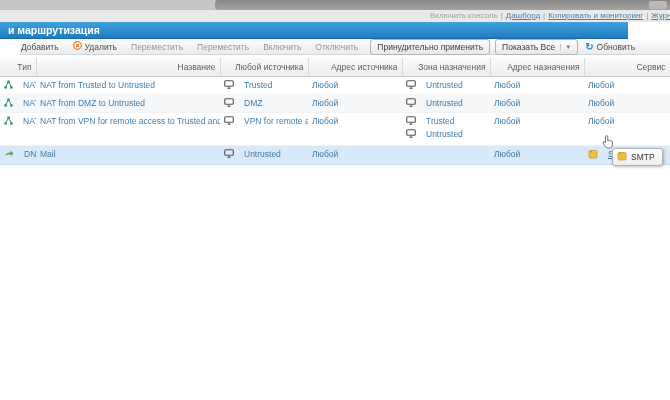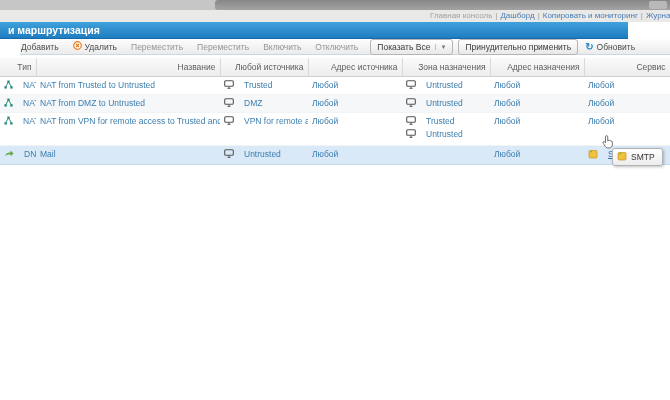--- a/index.html
+++ b/index.html
@@ -7,21 +7,21 @@
           font-family:"Liberation Sans",sans-serif;-webkit-font-smoothing:antialiased;}
   
   .topstrip{position:absolute;top:0;left:0;width:670px;height:10px;background:#c6c6c6;}
   .darkbox{position:absolute;left:215px;top:0;width:455px;height:10px;
            background:linear-gradient(#878787,#a3a3a3);border-radius:3px 0 0 3px;}
   .litebox{position:absolute;right:3px;top:1px;width:18px;height:8px;background:#b9b9b9;border-radius:2px;}
   
   .linksbar{position:absolute;top:10px;left:0;width:670px;height:12px;background:#e9e9e7;
             font-size:8px;line-height:12px;color:#a2a2a2;white-space:nowrap;}
   .linksbar .inner{position:absolute;left:430px;top:0;}
-  .linksbar a{color:#4a7db5;cursor:pointer;}
+  .linksbar a{color:#4a7db5;text-decoration:underline;cursor:pointer;}
   .sep{color:#9a9a9a;margin:0 3px;}
   
   .titlebar{position:absolute;top:22px;left:0;width:628px;height:17px;box-sizing:border-box;
             background:linear-gradient(#41a1dc,#1d7dc0);border-bottom:1px solid #176aa6;
             color:#fff;font-size:10.5px;font-weight:bold;line-height:16px;padding-left:8px;}
   
   .toolbar{position:absolute;top:39px;left:0;width:670px;height:16px;box-sizing:border-box;
            background:linear-gradient(#fdfdfd,#ebebeb);border-bottom:1px solid #ccd8e0;
            display:flex;align-items:center;font-size:8.5px;color:#949494;margin-left:20px;}
   .tbtn{display:inline-flex;align-items:center;gap:3px;padding:2px 7px;white-space:nowrap;cursor:pointer;}
@@ -58,21 +58,21 @@
 
 <div class="screen">
 
   <div class="topstrip">
     <div class="darkbox"></div>
     <div class="litebox"></div>
   </div>
 
   <div class="linksbar">
     <div class="inner">
-      <span>Главная консоль</span><span class="sep">|</span><a>Дашборд</a><span class="sep">|</span><a>Копировать и мониторинг</a><span class="sep">|</span><a>Журналы и Отчёты</a>
+      <span>Включить консоль</span><span class="sep">|</span><a>Дашборд</a><span class="sep">|</span><a>Копировать и мониторинг</a><span class="sep">|</span><a>Журналы и Отчёты</a>
     </div>
   </div>
 
   <div class="titlebar">
     <span>и маршрутизация</span>
   </div>
 
   <div class="toolbar">
     <span class="tbtn en first">
       <span>Добавить</span>
@@ -92,25 +92,25 @@
     <span class="tbtn">
       <span>Переместить</span>
     </span>
     <span class="tbtn">
       <span>Включить</span>
     </span>
     <span class="tbtn">
       <span>Отключить</span>
     </span>
     <span class="boxed">
+      <span>Принудительно применить</span>
+    </span>
+    <span class="boxed">
       <span>Показать Все</span>
       <span class="arrowbox">▼</span>
-    </span>
-    <span class="boxed">
-      <span>Принудительно применить</span>
     </span>
     <span class="tbtn en">
       <span class="refresh-glyph">↻</span>
       <span>Обновить</span>
     </span>
   </div>
 
   <table class="rules">
     <colgroup>
       <col style="width:36px">

